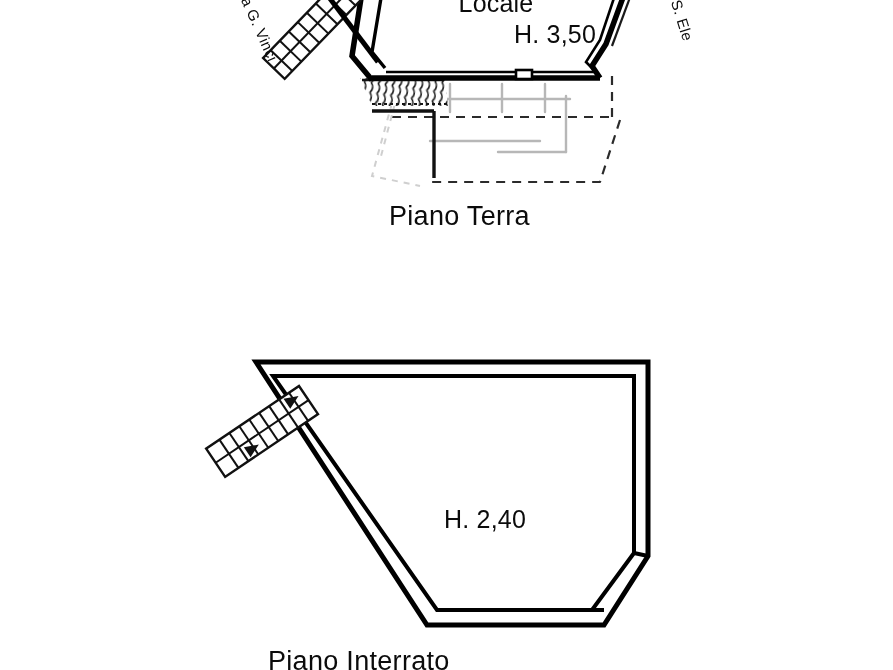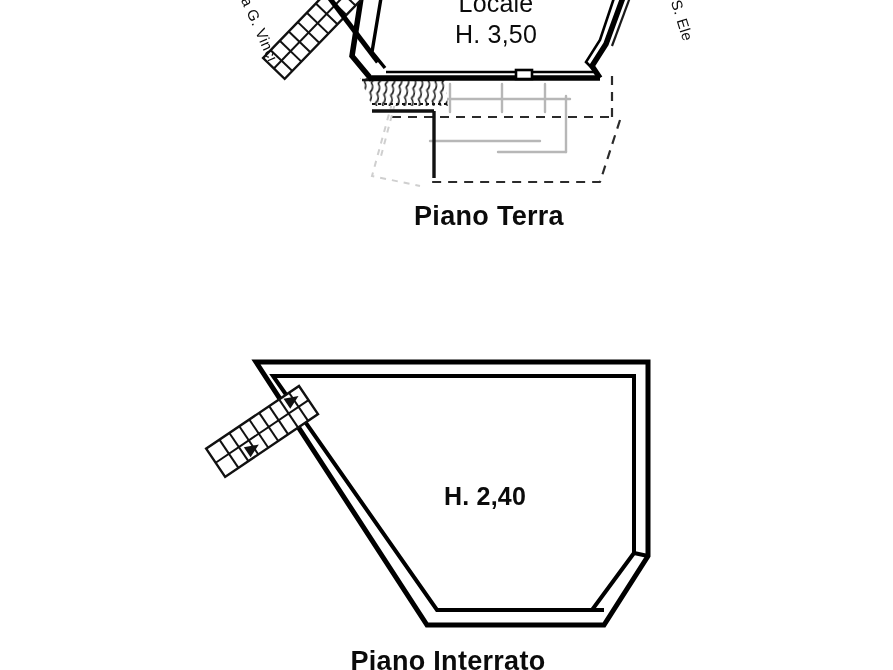--- a/index.html
+++ b/index.html
@@ -46,40 +46,39 @@
 
   .room-label {
     font-size: 25px;
     font-weight: 400;
     letter-spacing: 0.2px;
     text-align: center;
   }
 
   .floor-title {
     font-size: 27px;
-    font-weight: 700;
+    font-weight: 400;
     letter-spacing: 0.3px;
-    text-align: center;
   }
 
   .street-label {
     font-size: 15px;
     font-weight: 400;
     letter-spacing: 0.4px;
     transform-origin: left top;
   }
 
   
   #locale-name   { left: 396px; top: -9px;  width: 200px; }
-  #locale-height { left: 396px; top: 22px;  width: 200px; }
+  #locale-height { left: 396px; top: 22px;  width: 200px; text-align: right; }
   #piano-terra   { left: 389px; top: 203px; width: 200px; }
 
   
   #deposito-name   { left: 330px; top: 443px; width: 310px; }
-  #deposito-height { left: 330px; top: 484px; width: 310px; font-weight: bold; }
+  #deposito-height { left: 330px; top: 507px; width: 310px; }
   #piano-interrato { left: 268px; top: 648px; width: 360px; }
 
   
   #street-left {
     left: 248px;
     top: -16px;
     transform: rotate(66deg);
   }
   #street-right {
     left: 676px;

